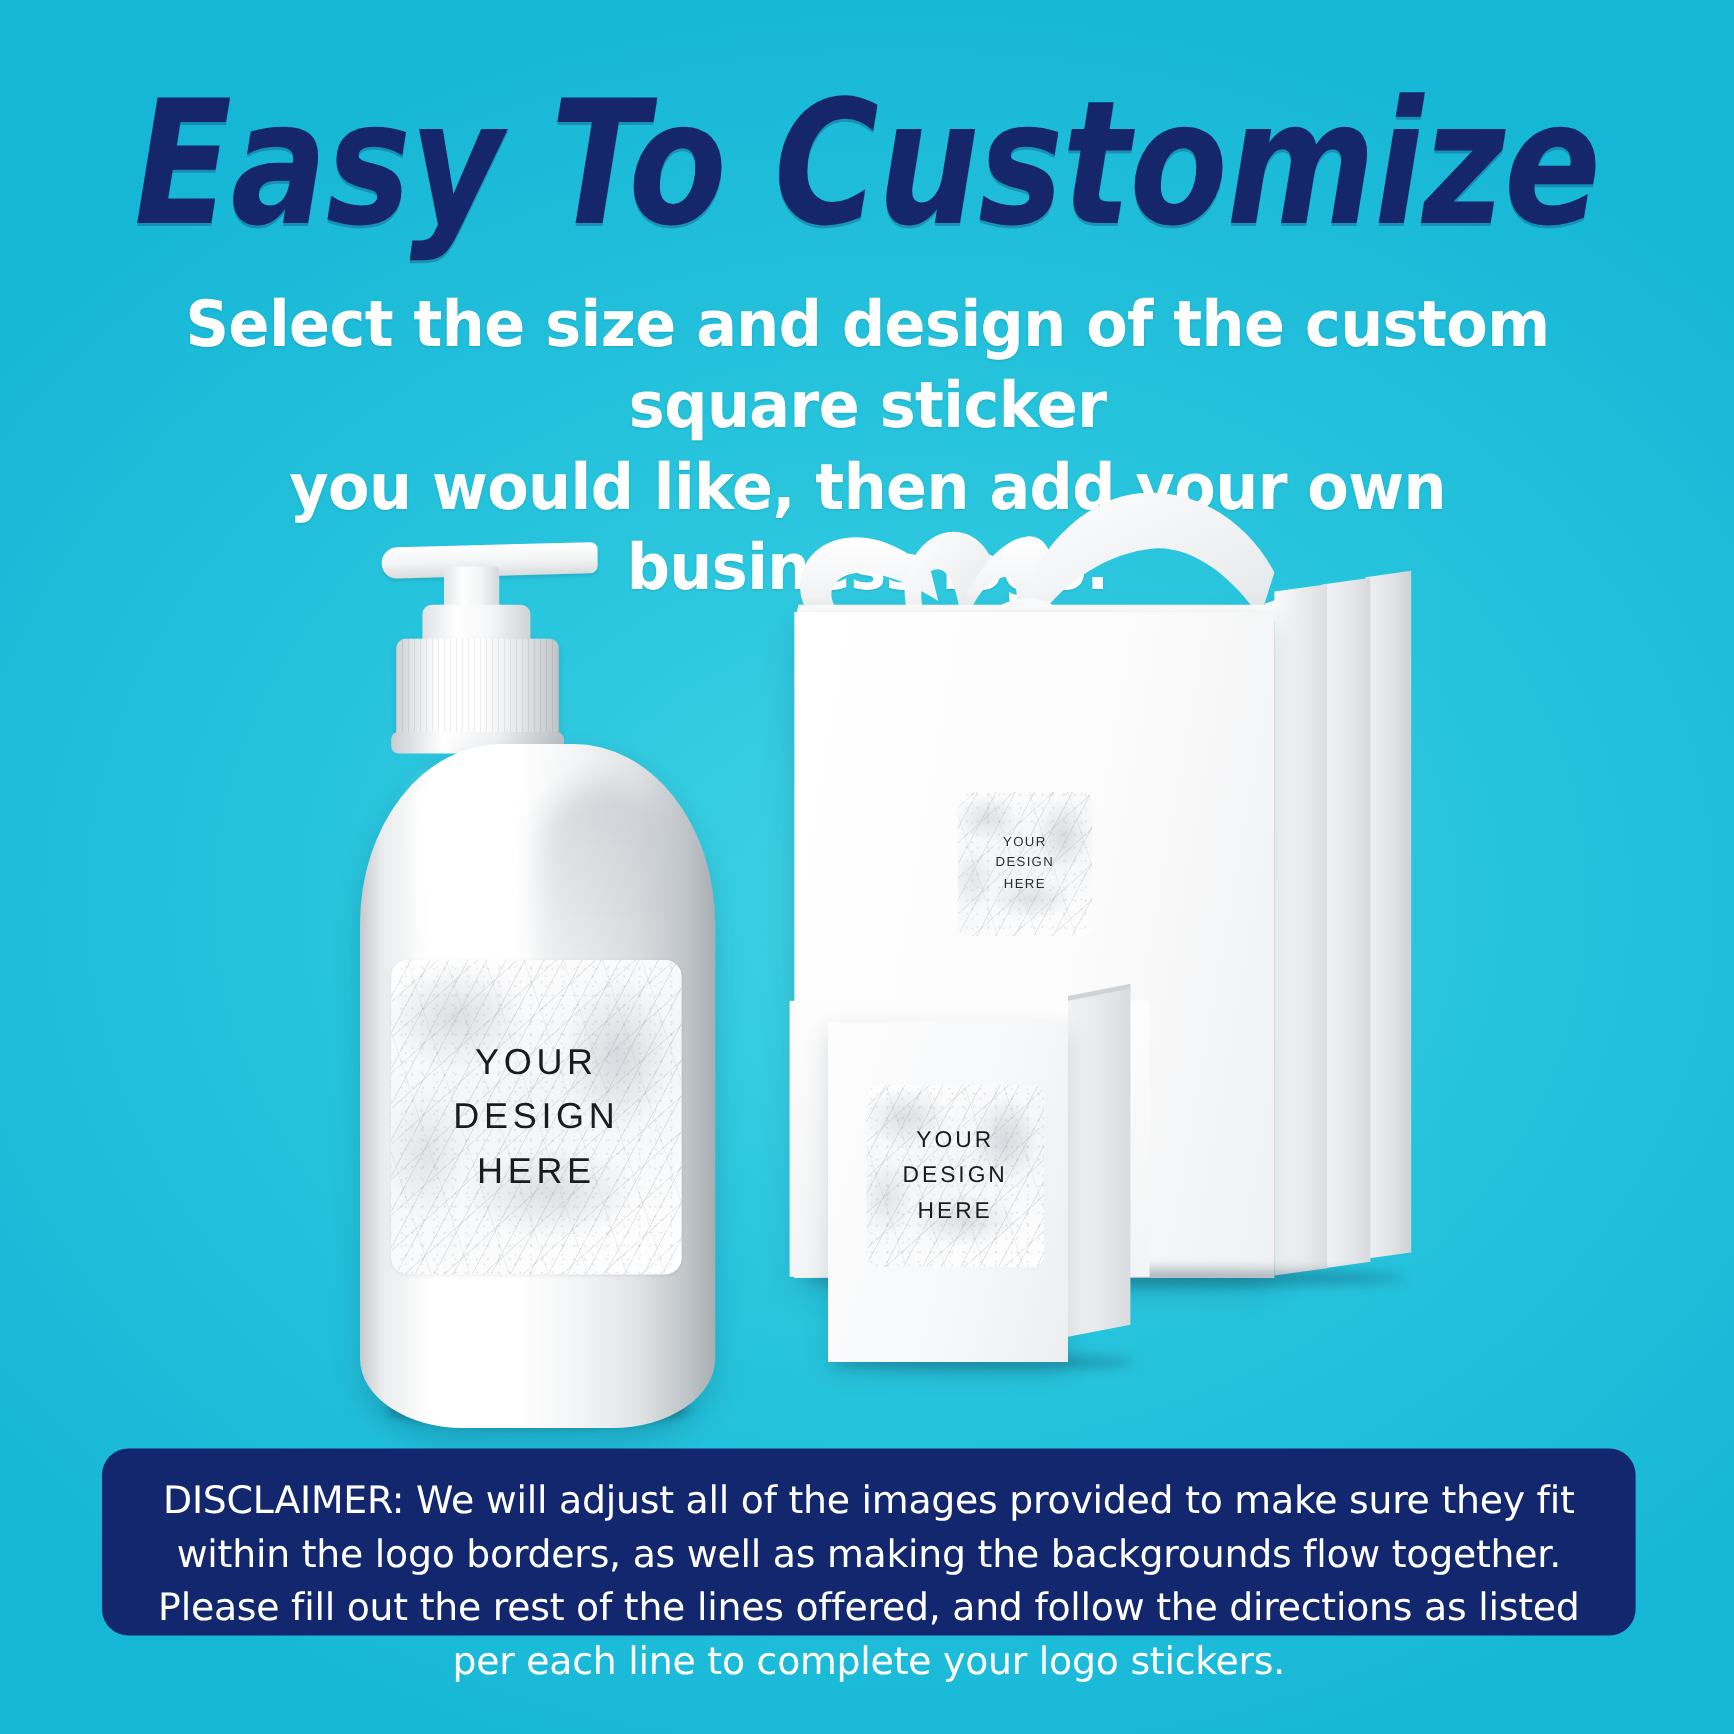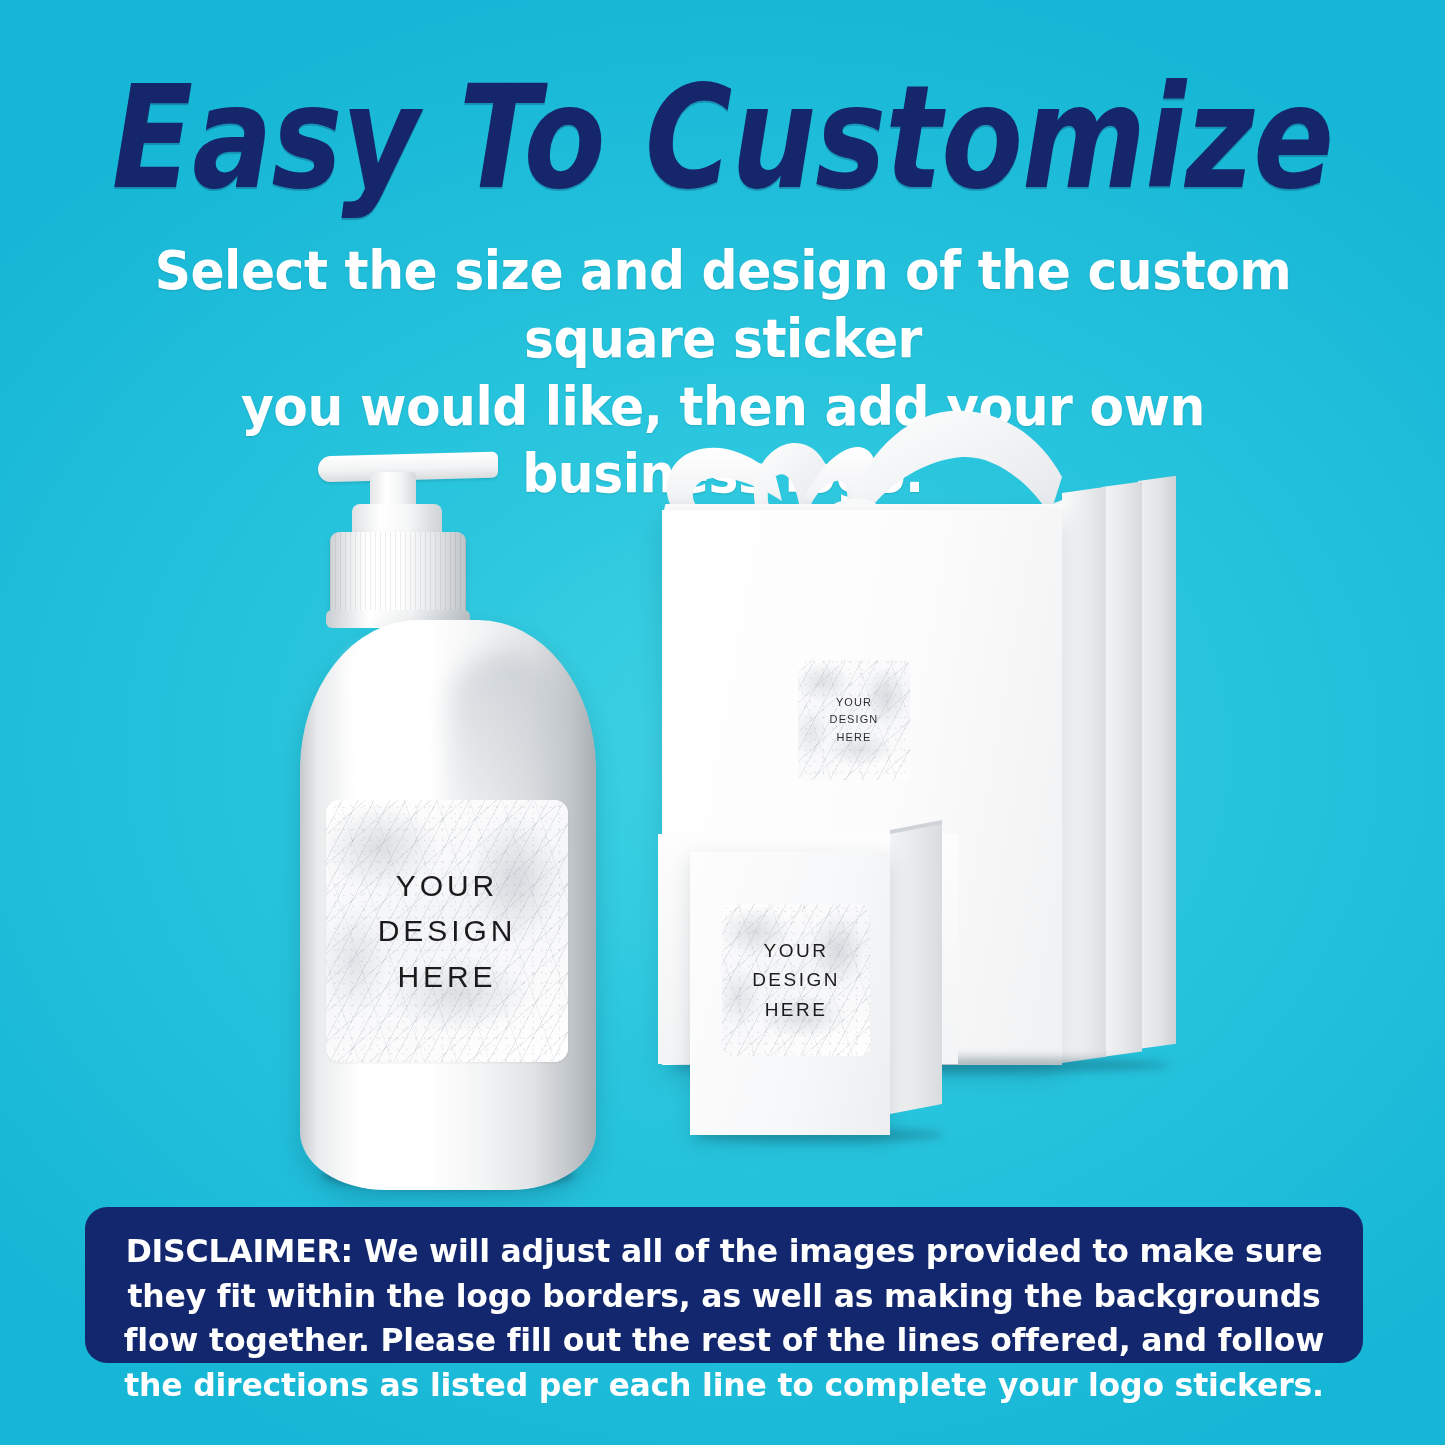--- a/index.html
+++ b/index.html
@@ -230,21 +230,21 @@
   
   .disclaimer{
     position:absolute;left:85px;top:1207px;width:1278px;height:156px;
     background:#12276e;
     border-radius:22px;
     box-sizing:border-box;
     padding:22px 38px 0 38px;
     text-align:center;
     color:#ffffff;
     font-family:"DejaVu Sans", sans-serif;
-    font-weight:700;
+    font-weight:400;
     font-size:31.5px;
     line-height:1.42;
     letter-spacing:-0.2px;
   }
 </style>
 </head>
 <body>
 
 <div id="stage">
 

